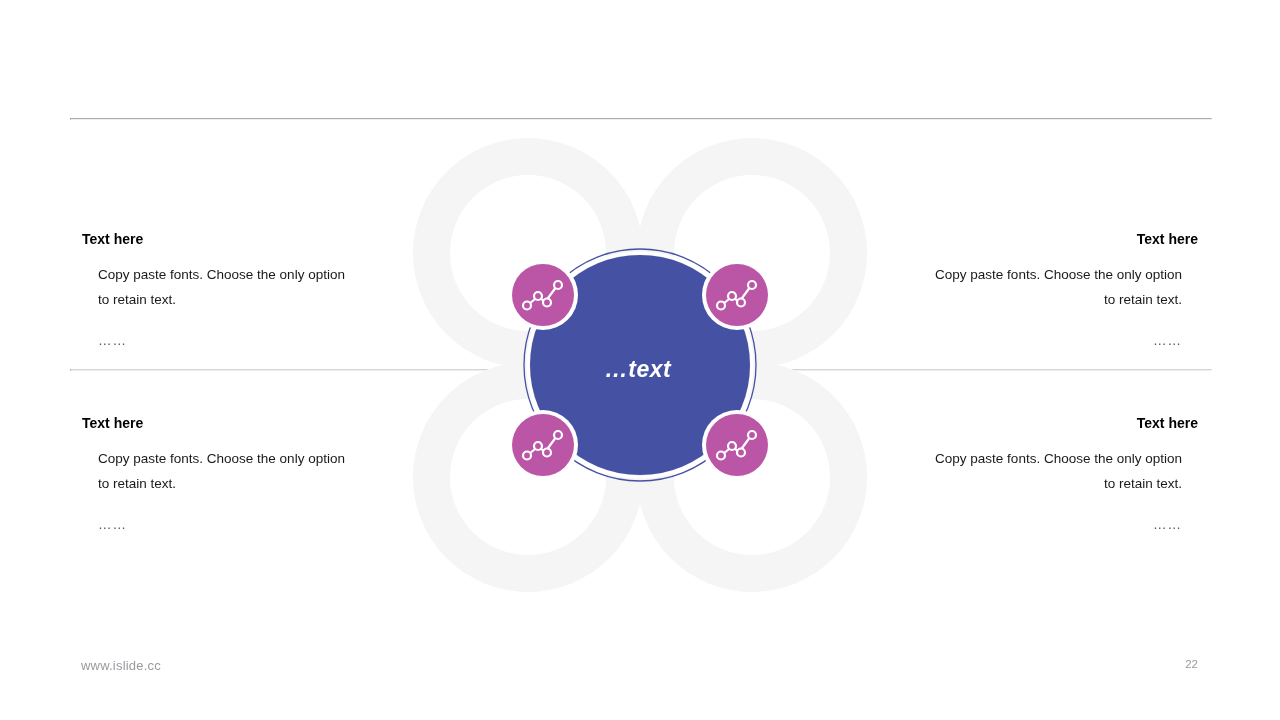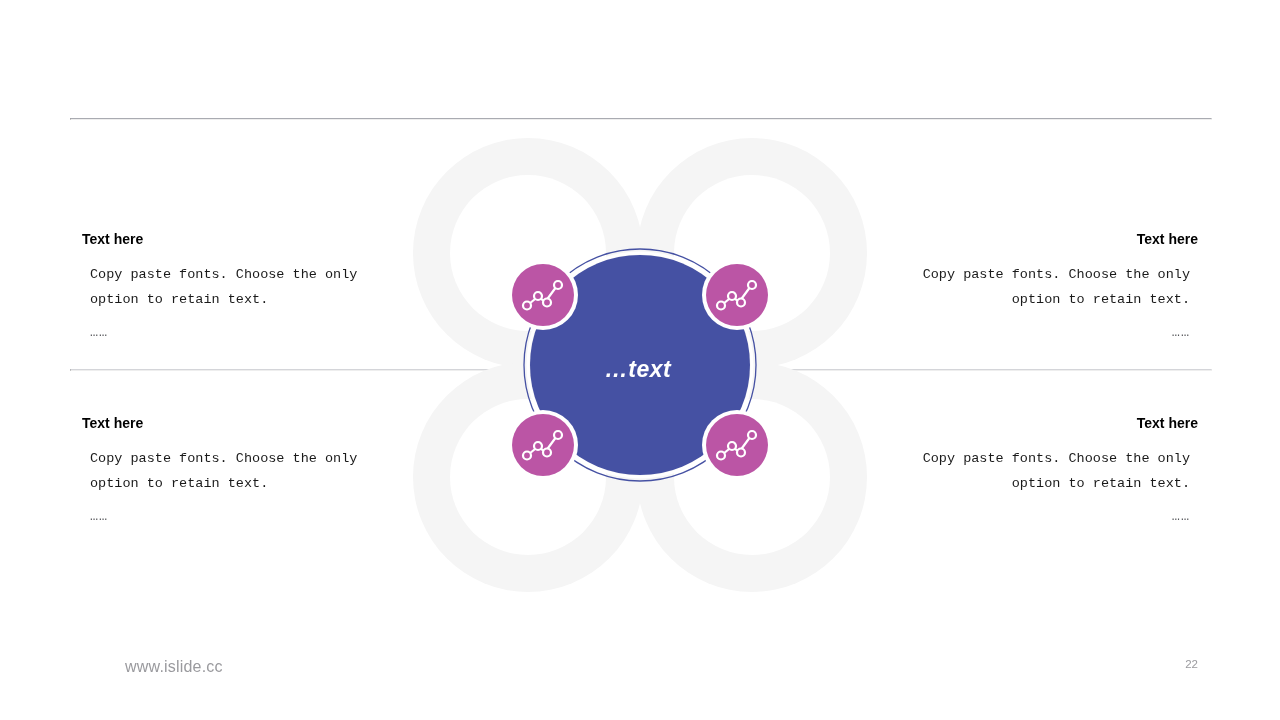--- a/index.html
+++ b/index.html
@@ -86,22 +86,22 @@
   }
   .block h2 {
     margin: 0 0 16px 0;
     font-family: "Liberation Sans", sans-serif;
     font-size: 14px;
     font-weight: bold;
     color: #000000;
     line-height: 1.1;
   }
   .block p {
-    margin: 8px;
-    font-family: Liberation Mono, monospace;
+    margin: 16px;
+    font-family: Liberation Sans, sans-serif;
     font-size: 13.5px;
     color: #1a1a1a;
     line-height: 1.85;
   }
   .block .ellipsis {
     margin-top: 2px;
     color: #55565a;
     letter-spacing: 1px;
     font-size: 13.5px;
     line-height: 1.85;
@@ -113,24 +113,23 @@
   .block-bl { top: 416px; }
   .block-tr { top: 232px; }
   .block-br { top: 416px; }
 
   
   .footer-url {
     position: absolute;
     left: 81px;
     top: 658px;
     font-family: "Liberation Sans", sans-serif;
-    font-size: 16px;
+    font-size: 13px;
     color: #9a9a9e;
     letter-spacing: 0.2px;
-    margin-left: 44px;
   }
   .footer-page {
     position: absolute;
     right: 82px;
     top: 658px;
     font-family: "Liberation Sans", sans-serif;
     font-size: 11.5px;
     color: #9a9a9e;
     margin-left: 12px;
   }

